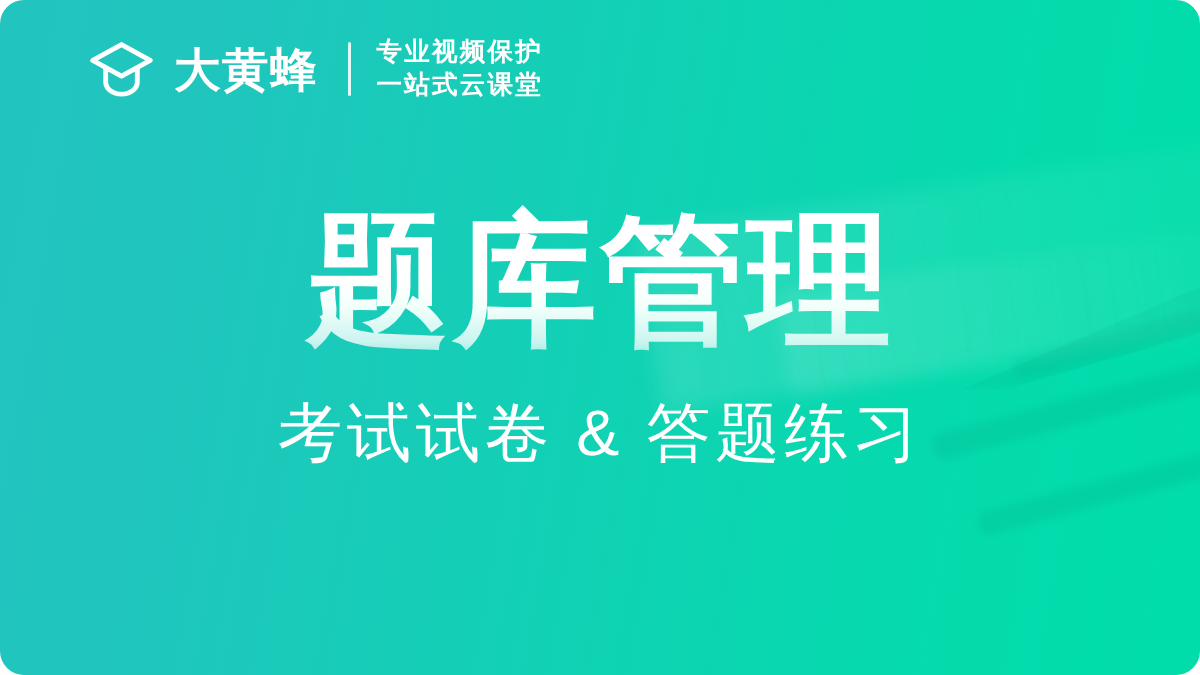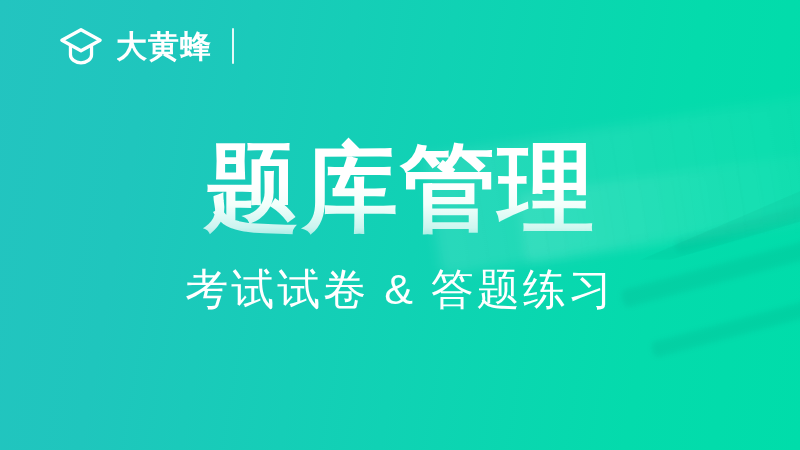--- a/index.html
+++ b/index.html
@@ -8,20 +8,21 @@
     background: #ffffff;
   }
   #poster {
     position: relative;
     width: 800px;
     height: 450px;
     overflow: hidden;
     font-family: "Liberation Sans", "DejaVu Sans", sans-serif;
     background: linear-gradient(100deg, #23c4c0 0%, #1fc6bd 18%, #10d2b4 52%, #04dbac 80%, #00ddaa 100%);
     user-select: none;
+    border-radius: 16px;
   }
 
   
   .deco-layer {
     position: absolute;
     inset: 0;
     pointer-events: none;
     overflow: hidden;
   }
   .band-light {
@@ -158,20 +159,24 @@
     <div class="stripe stripe-b"></div>
   </div>
 
   <div class="logo-row">
     <svg class="cap-icon" viewBox="0 0 48 48" fill="none">
       <path d="M24 7 L44 18 L24 29 L4 18 Z" stroke="#ffffff" stroke-width="3.4" stroke-linejoin="round" fill="none"></path>
       <path d="M13 23.5 V33 a11 8.5 0 0 0 22 0 V23.5" stroke="#ffffff" stroke-width="3.4" stroke-linecap="round" stroke-linejoin="round" fill="none"></path>
     </svg>
     <div class="brand-name">大黄蜂</div>
     <div class="logo-divider"></div>
+    <div class="tagline">
+      <div>专业视频保护</div>
+      <div>一站式云课堂</div>
+    </div>
   </div>
 
   <div class="headline-block">
     <div class="title-main">题库管理</div>
     <div class="title-sub">考试试卷 &amp; 答题练习</div>
   </div>
 
 </div>
 
 </body></html>

